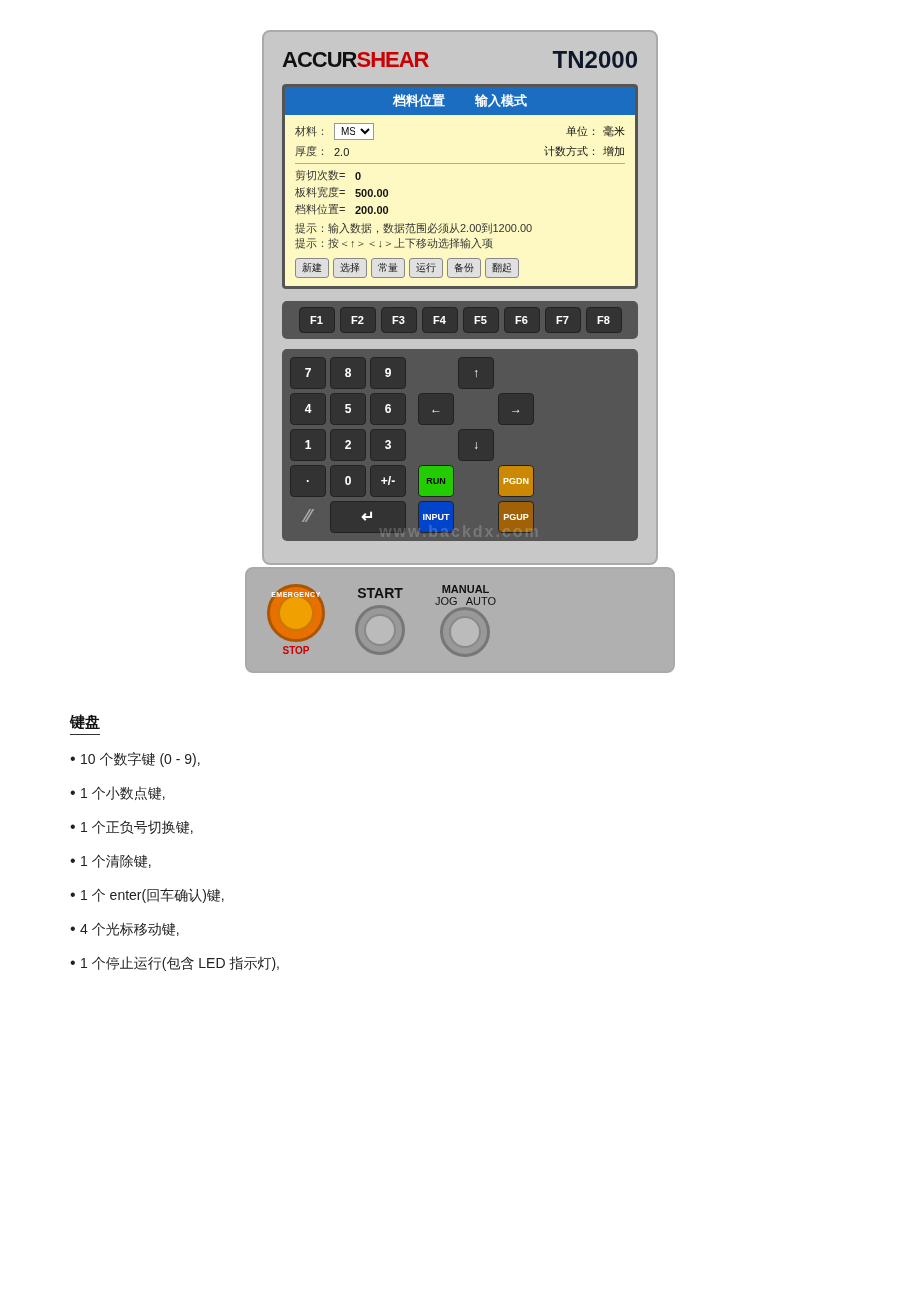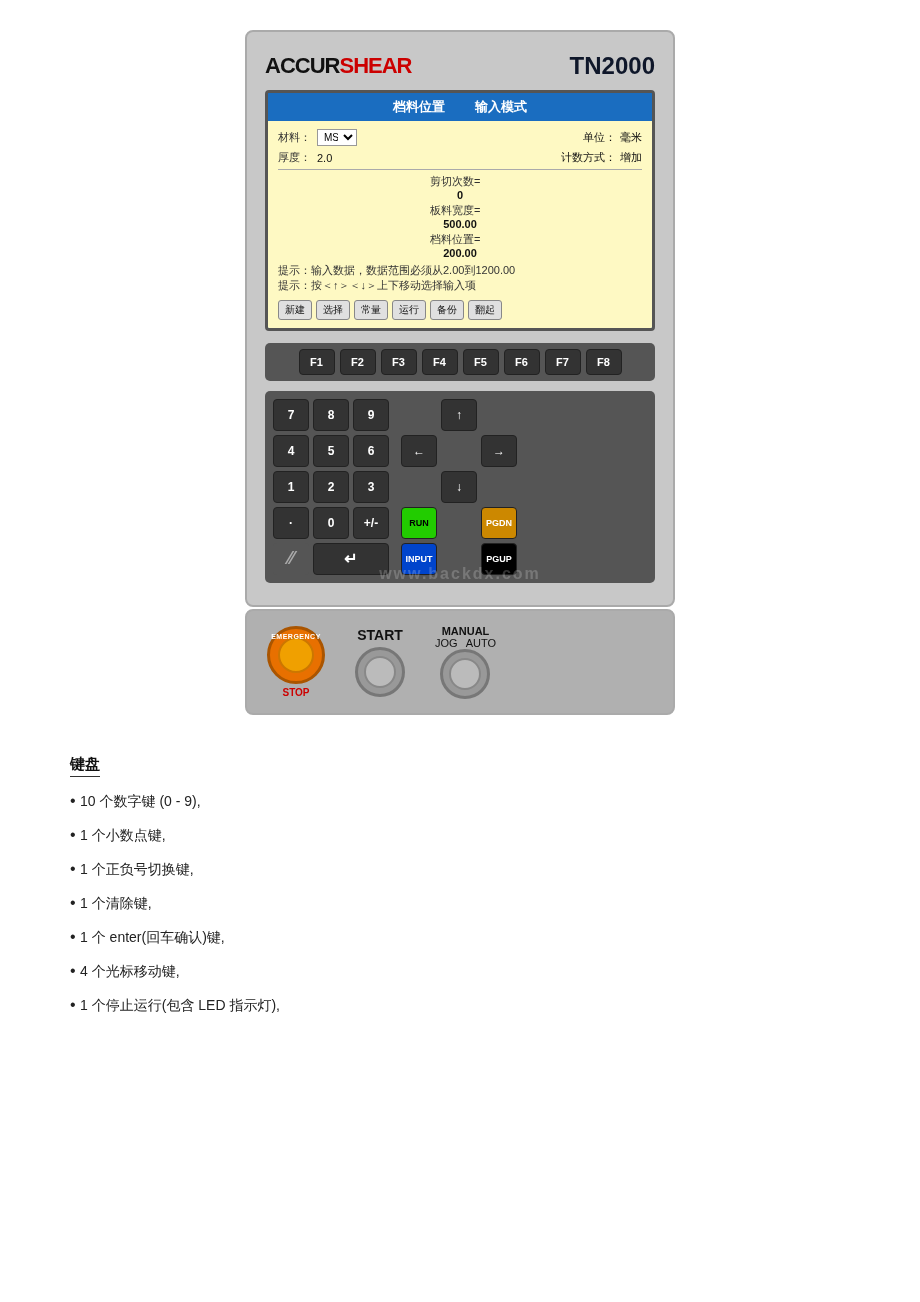--- a/index.html
+++ b/index.html
@@ -15,22 +15,22 @@
     
     .device-wrapper {
       display: flex;
       justify-content: center;
       margin-bottom: 40px;
     }
     .device {
       background: #c8c8c8;
       border: 2px solid #aaa;
       border-radius: 8px;
-      width: 430px;
-      padding: 20px 18px 18px;
+      width: 396px;
+      padding: 14px 18px 18px;
     }
 
     
     .device-header {
       display: flex;
       justify-content: space-between;
       align-items: center;
       margin-bottom: 10px;
     }
     .brand-logo {
@@ -107,21 +107,20 @@
     .screen-divider {
       border: none;
       border-top: 1px solid #aaa;
       margin: 4px 0;
     }
     .data-row {
       display: flex;
       align-items: center;
       font-size: 11px;
       margin-bottom: 2px;
-      flex-direction: column;
     }
     .data-row .dlabel {
       color: #333;
       width: 60px;
     }
     .data-row .dval {
       color: #111;
       font-weight: bold;
     }
     .hint-text {
@@ -220,21 +219,21 @@
       font-size: 9px;
       font-weight: bold;
     }
     .key.input-btn {
       background: #0044cc;
       color: #fff;
       font-size: 9px;
       font-weight: bold;
     }
     .key.pgup-btn {
-      background: #000000;
+      background: #a16207;
       color: #fff;
       font-size: 9px;
       font-weight: bold;
     }
     .key.clear-key {
       color: #ff4444;
       font-size: 16px;
     }
     .key.enter-key {
       font-size: 16px;

